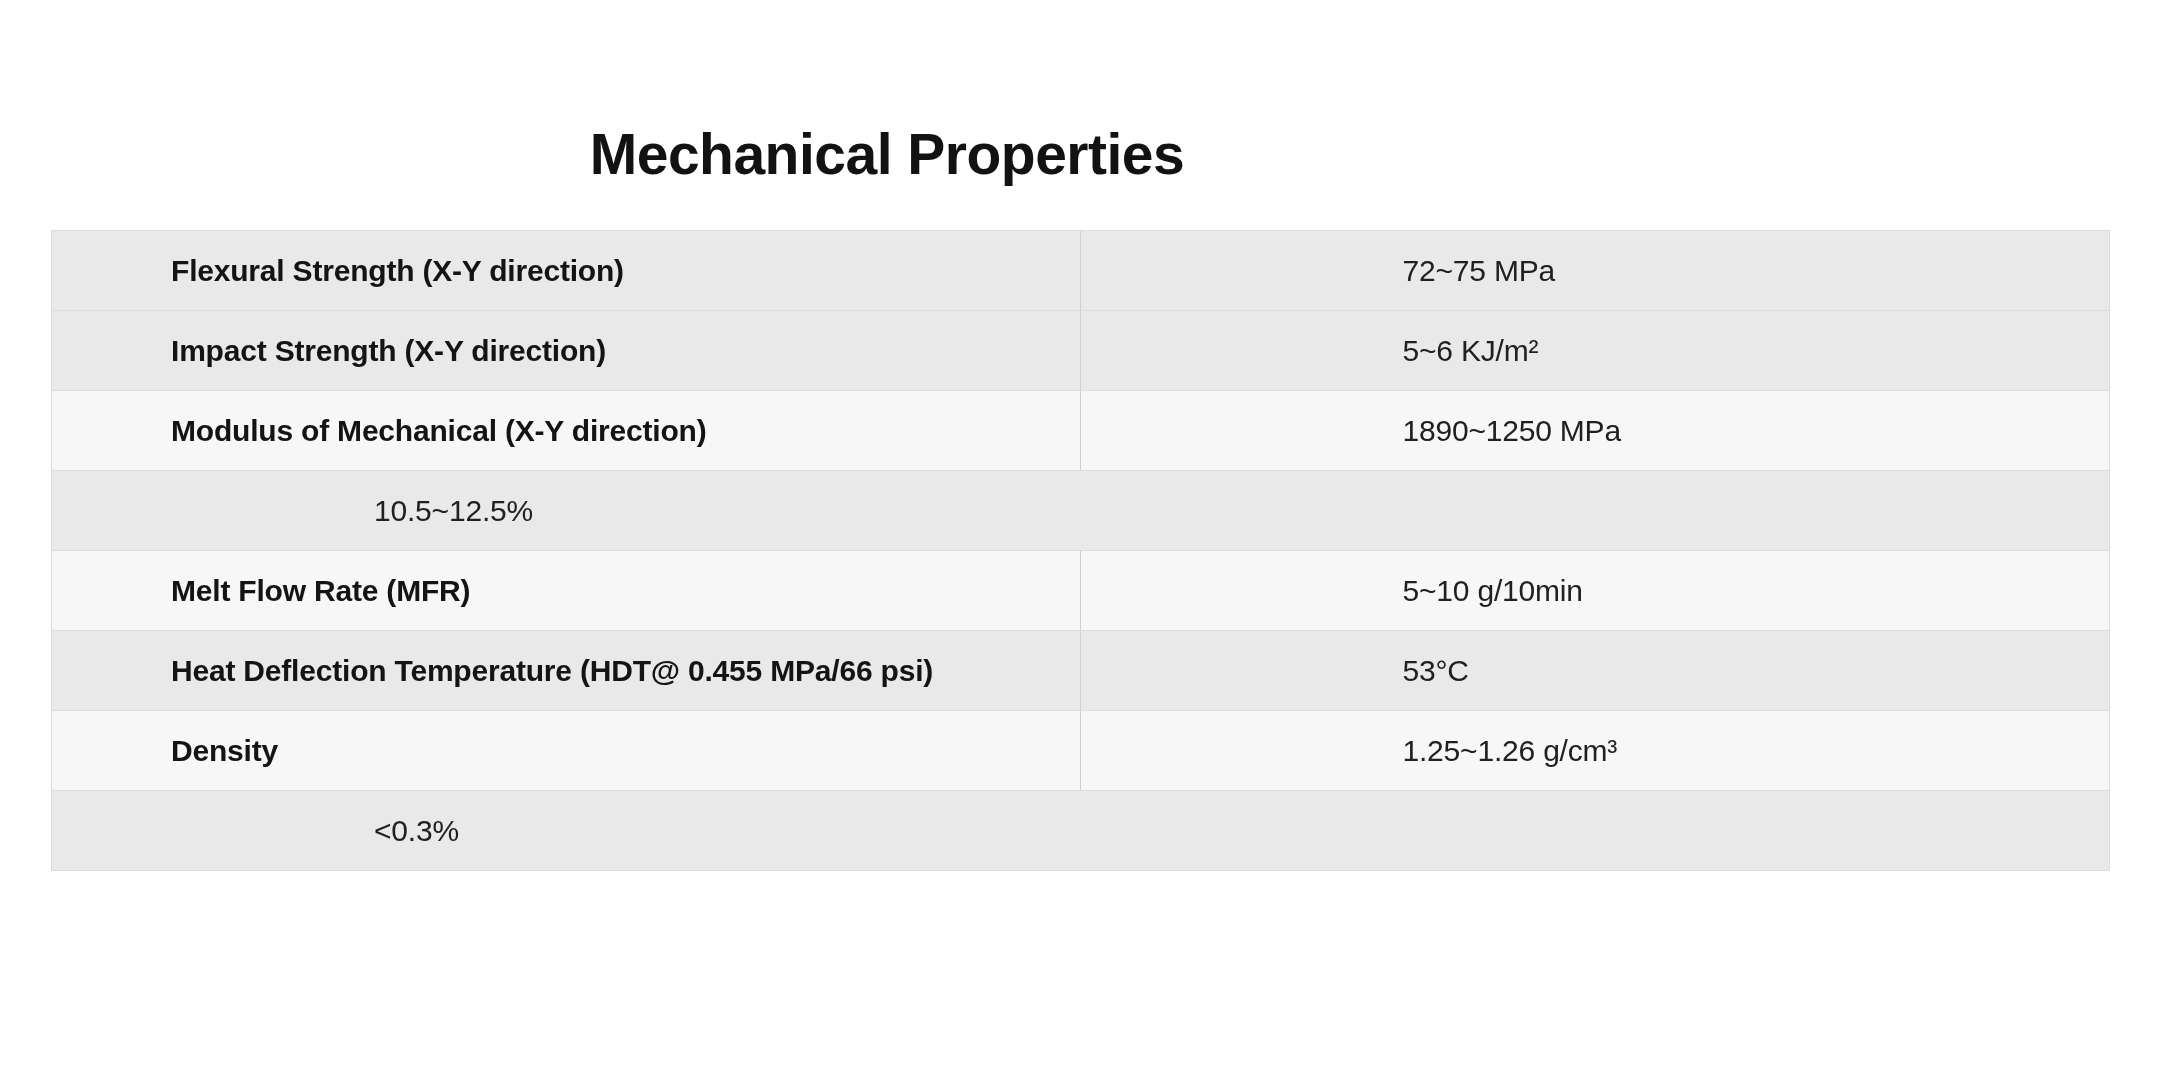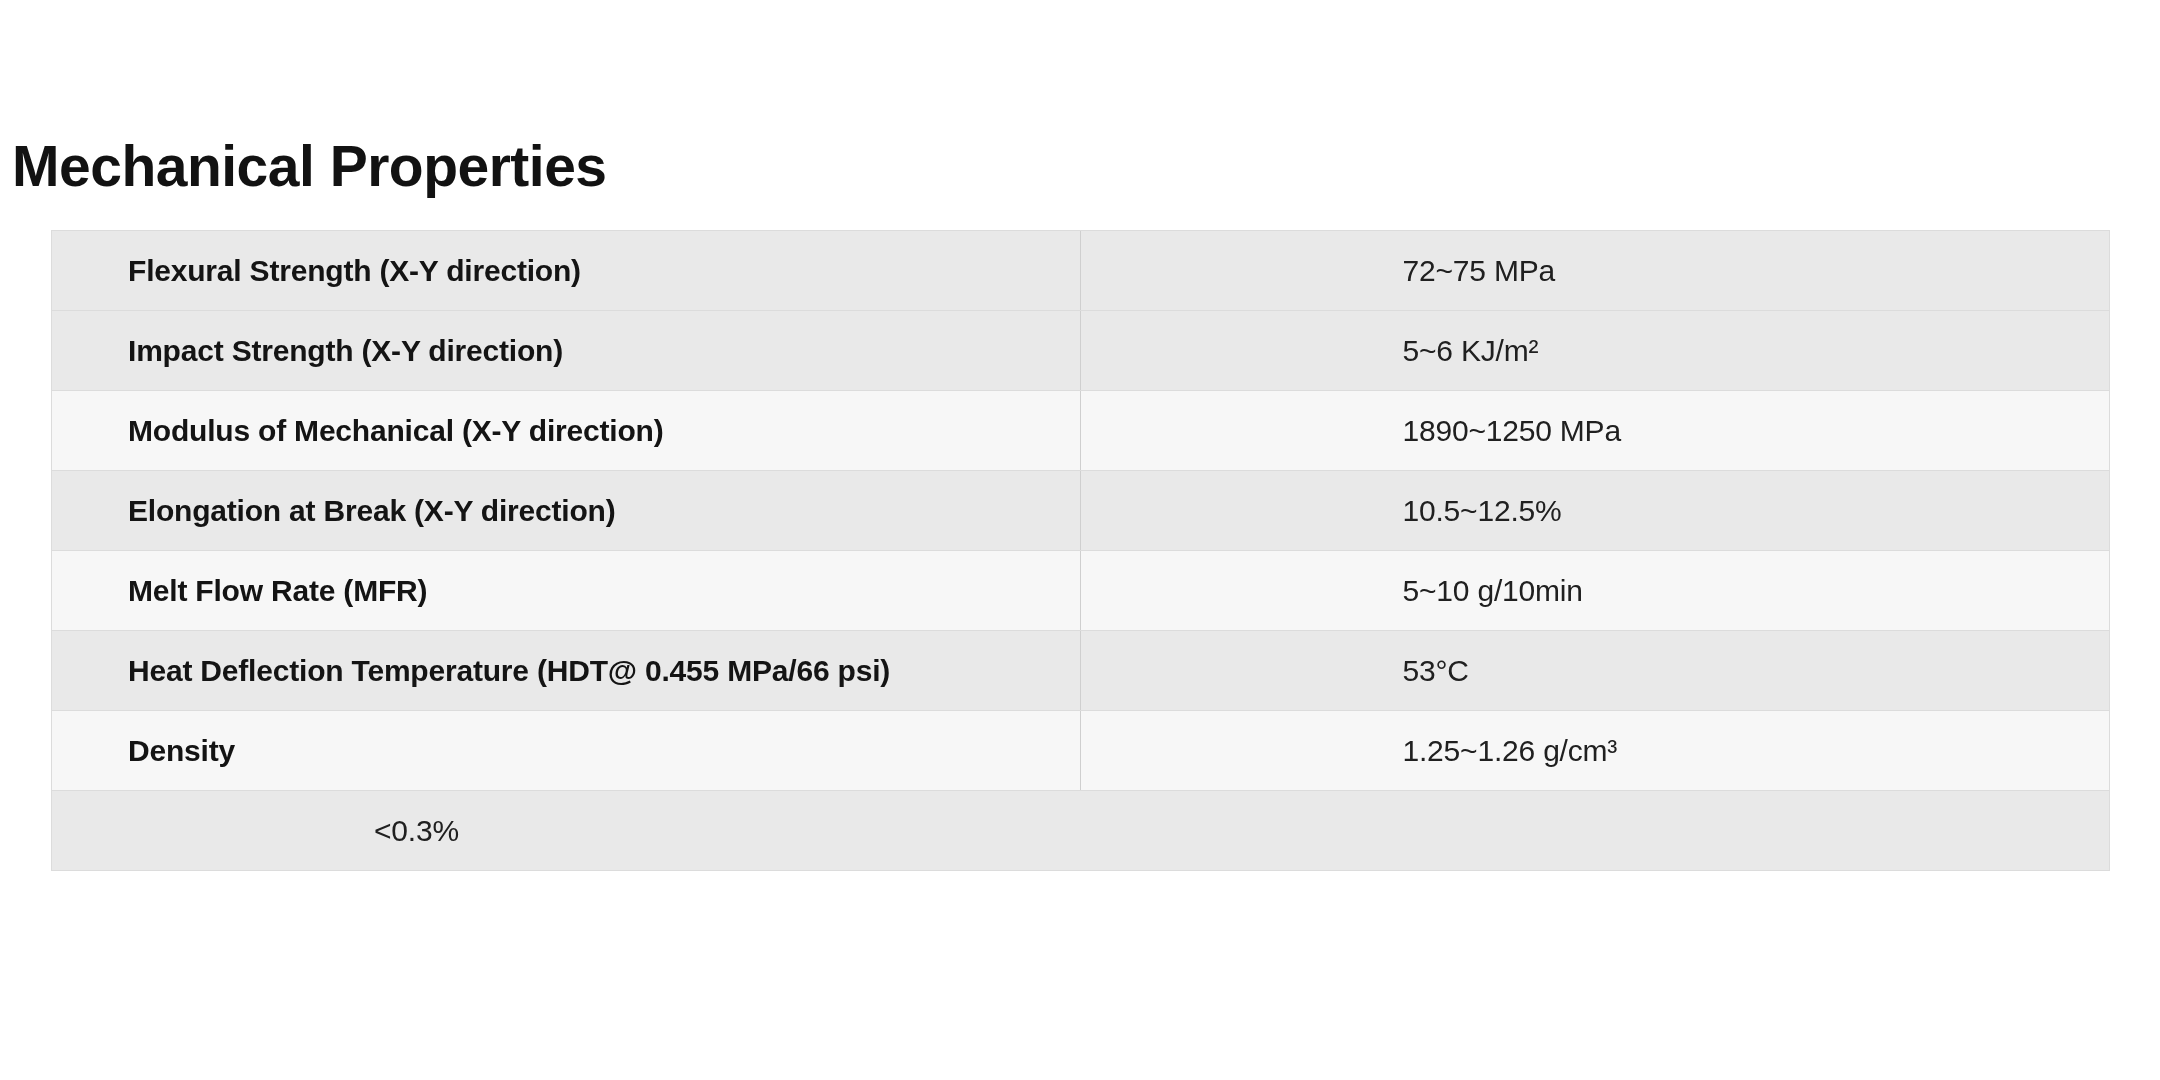--- a/index.html
+++ b/index.html
@@ -12,21 +12,22 @@
     width: 2160px;
     height: 1080px;
     font-family: "Liberation Sans", sans-serif;
     overflow: hidden;
   }
   .page-title {
     position: absolute;
     top: 122px;
     left: 0;
     width: 1774px;
-    margin: 12px;
+    margin: 0;
+    text-align: center;
     font-size: 57px;
     line-height: 64px;
     font-weight: 700;
     letter-spacing: -0.5px;
     color: var(--title-text, #121212);
   }
   .spec-table {
     position: absolute;
     left: 51px;
     top: 230px;
@@ -46,21 +47,21 @@
   .cell {
     display: flex;
     align-items: center;
     box-sizing: border-box;
     font-size: 30px;
     letter-spacing: -0.2px;
     white-space: nowrap;
   }
   .cell.label {
     width: 50%;
-    padding-left: 76px;
+    padding-left: 119px;
     font-weight: 700;
     color: var(--label-text, #141414);
     border-right: 1px solid var(--column-divider, #cfcfcf);
   }
   .cell.value {
     width: 50%;
     padding-left: 322px;
     font-weight: 400;
     color: var(--value-text, #202020);
   }
@@ -77,21 +78,20 @@
   </div>
   <div class="row odd">
     <div class="cell label">Impact Strength (X-Y direction)</div>
     <div class="cell value">5~6 KJ/m²</div>
   </div>
   <div class="row even">
     <div class="cell label">Modulus of Mechanical (X-Y direction)</div>
     <div class="cell value">1890~1250 MPa</div>
   </div>
   <div class="row odd">
-    <div class="cell label">Elongation at Break (X-Y direction)</div>
     <div class="cell value">10.5~12.5%</div>
   </div>
   <div class="row even">
     <div class="cell label">Melt Flow Rate (MFR)</div>
     <div class="cell value">5~10 g/10min</div>
   </div>
   <div class="row odd">
     <div class="cell label">Heat Deflection Temperature (HDT@ 0.455 MPa/66 psi)</div>
     <div class="cell value">53°C</div>
   </div>

